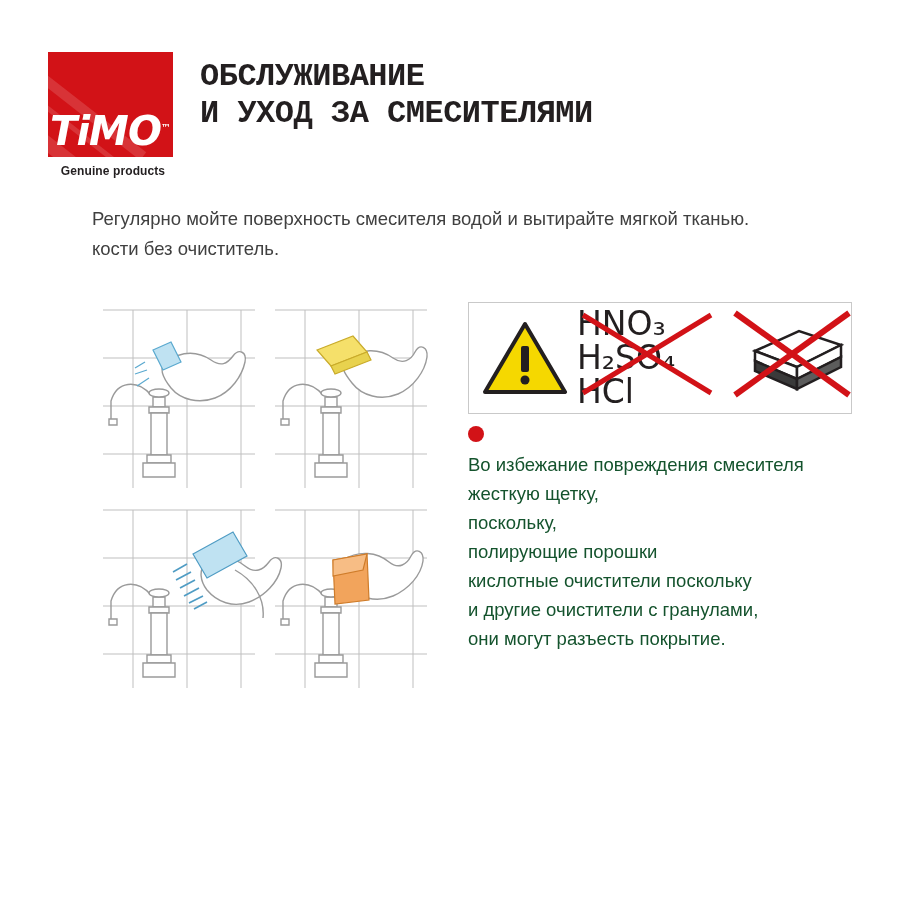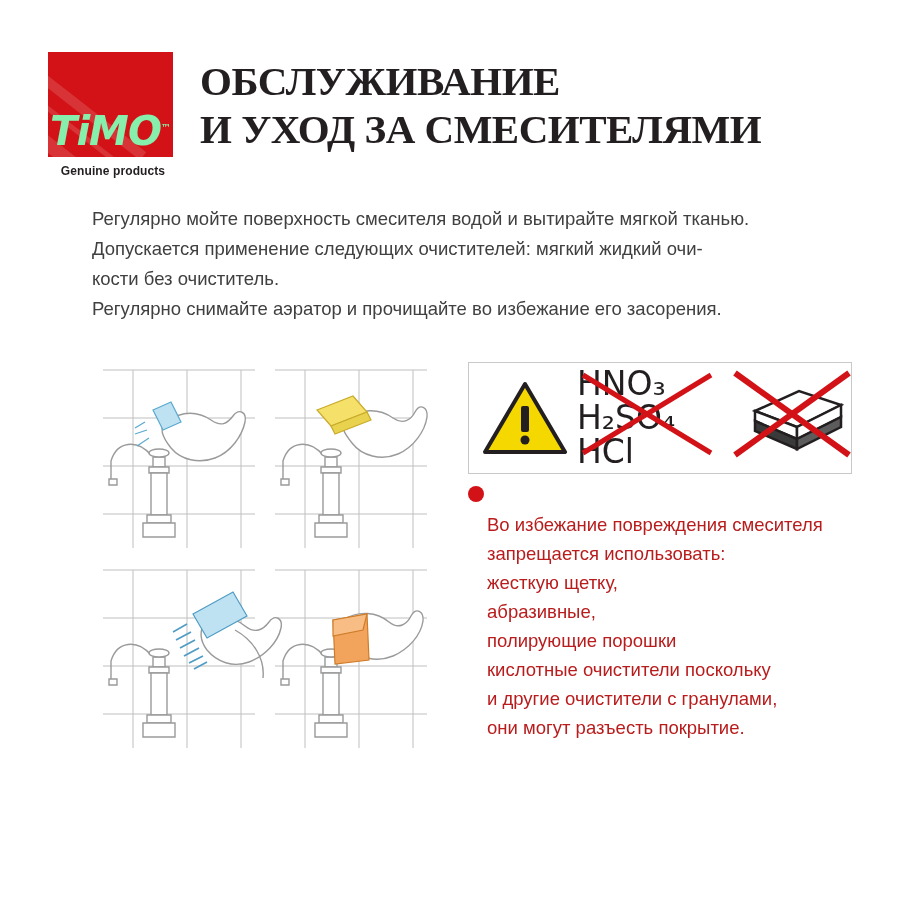--- a/index.html
+++ b/index.html
@@ -43,21 +43,21 @@
   .logo-mark .s2 { width: 150px; height: 5px;  top: 30px; left: -30px; transform: rotate(38deg); }
   .logo-mark .s3 { width: 150px; height: 14px; top: 52px; left: -40px; transform: rotate(38deg); }
   .logo-mark .s4 { width: 150px; height: 6px;  top: 78px; left: -50px; transform: rotate(38deg); }
   .logo-mark .s5 { width: 150px; height: 3px;  top: 94px; left: -60px; transform: rotate(38deg); }
   .logo-wordmark {
     position: absolute;
     left: 0;
     right: 0;
     bottom: 6px;
     text-align: center;
-    color: #86efac;
+    color: #ffffff;
     font-family: "DejaVu Sans", sans-serif;
     font-weight: bold;
     font-size: 40px;
     font-style: italic;
     letter-spacing: -1px;
     line-height: 1;
   }
   .logo-wordmark .tm {
     font-size: 10px;
     font-style: normal;
@@ -70,23 +70,23 @@
     font-size: 12px;
     font-weight: bold;
     color: #231f20;
     letter-spacing: 0.1px;
   }
   .title-block {
     flex: 1;
     padding-top: 6px;
   }
   .title-line {
-    font-family: Liberation Serif, serif;
+    font-family: Liberation Mono, monospace;
     font-weight: bold;
-    font-size: 41px;
+    font-size: 32px;
     line-height: 1.17;
     letter-spacing: -0.5px;
     color: #231f20;
     white-space: nowrap;
   }
 
   
   .intro {
     margin: 26px 40px 0 92px;
     font-size: 18.5px;
@@ -151,22 +151,21 @@
     border-radius: 50%;
     background: #d21217;
   }
   .warn-text {
     position: absolute;
     left: 468px;
     top: 160px;
     width: 400px;
     font-size: 18.5px;
     line-height: 1.57;
-    color: #b91c1c;
-    margin-left: 19px;
+    color: #14532d;
   }
   .warn-text div { white-space: nowrap; }
 </style>
 </head>
 <body>
 
 <div class="header">
 
   <div class="logo-block">
     <div class="logo-mark">
@@ -182,23 +181,21 @@
 
   <div class="title-block">
     <div class="title-line">ОБСЛУЖИВАНИЕ</div>
     <div class="title-line">И УХОД ЗА СМЕСИТЕЛЯМИ</div>
   </div>
 
 </div>
 
 <div class="intro">
   <p>Регулярно мойте поверхность смесителя водой и вытирайте мягкой тканью.</p>
-  <p>Допускается применение следующих очистителей: мягкий жидкий очи-</p>
   <p>кости без очиститель.</p>
-  <p>Регулярно снимайте аэратор и прочищайте во избежание его засорения.</p>
 </div>
 
 <div class="content">
 
   <div class="illustrations">
     <svg width="340" height="395" viewBox="0 0 340 395" xmlns="http://www.w3.org/2000/svg">
       <g stroke="#bfbfbf" stroke-width="1" fill="none">
 
         <g>
           <line x1="8" y1="8" x2="160" y2="8"></line>
@@ -364,22 +361,21 @@
         </svg>
       </div>
 
     </div>
   </div>
 
   <div class="bullet-dot"></div>
 
   <div class="warn-text">
     <div>Во избежание повреждения смесителя</div>
-    <div>запрещается использовать:</div>
     <div>жесткую щетку,</div>
-    <div>абразивные,</div>
+    <div>поскольку,</div>
     <div>полирующие порошки</div>
     <div>кислотные очистители поскольку</div>
     <div>и другие очистители с гранулами,</div>
     <div>они могут разъесть покрытие.</div>
   </div>
 
 </div>
 
 </body></html>

